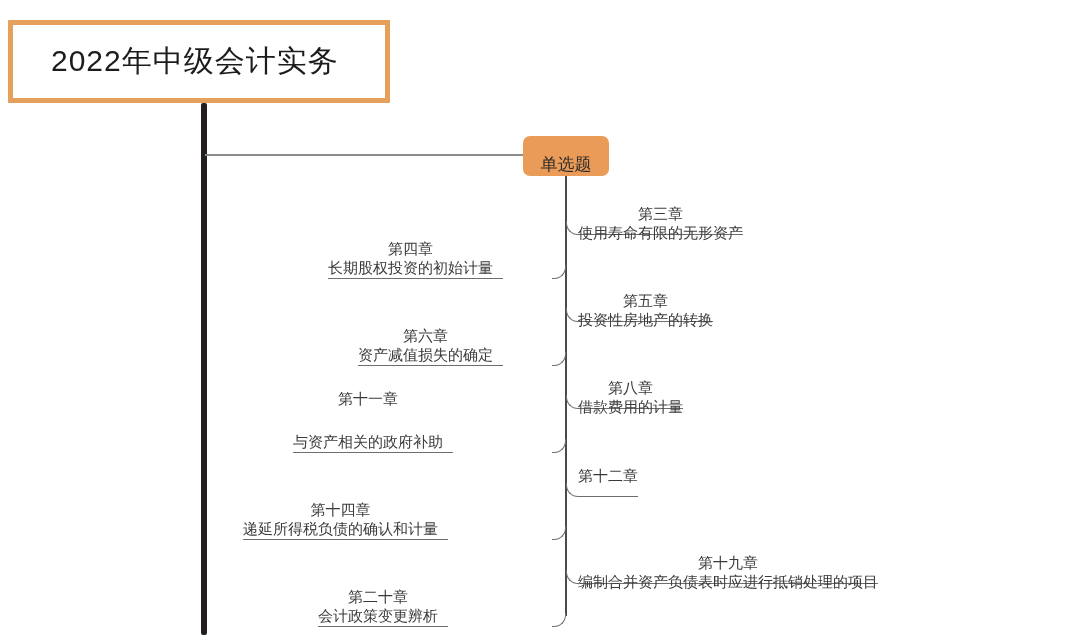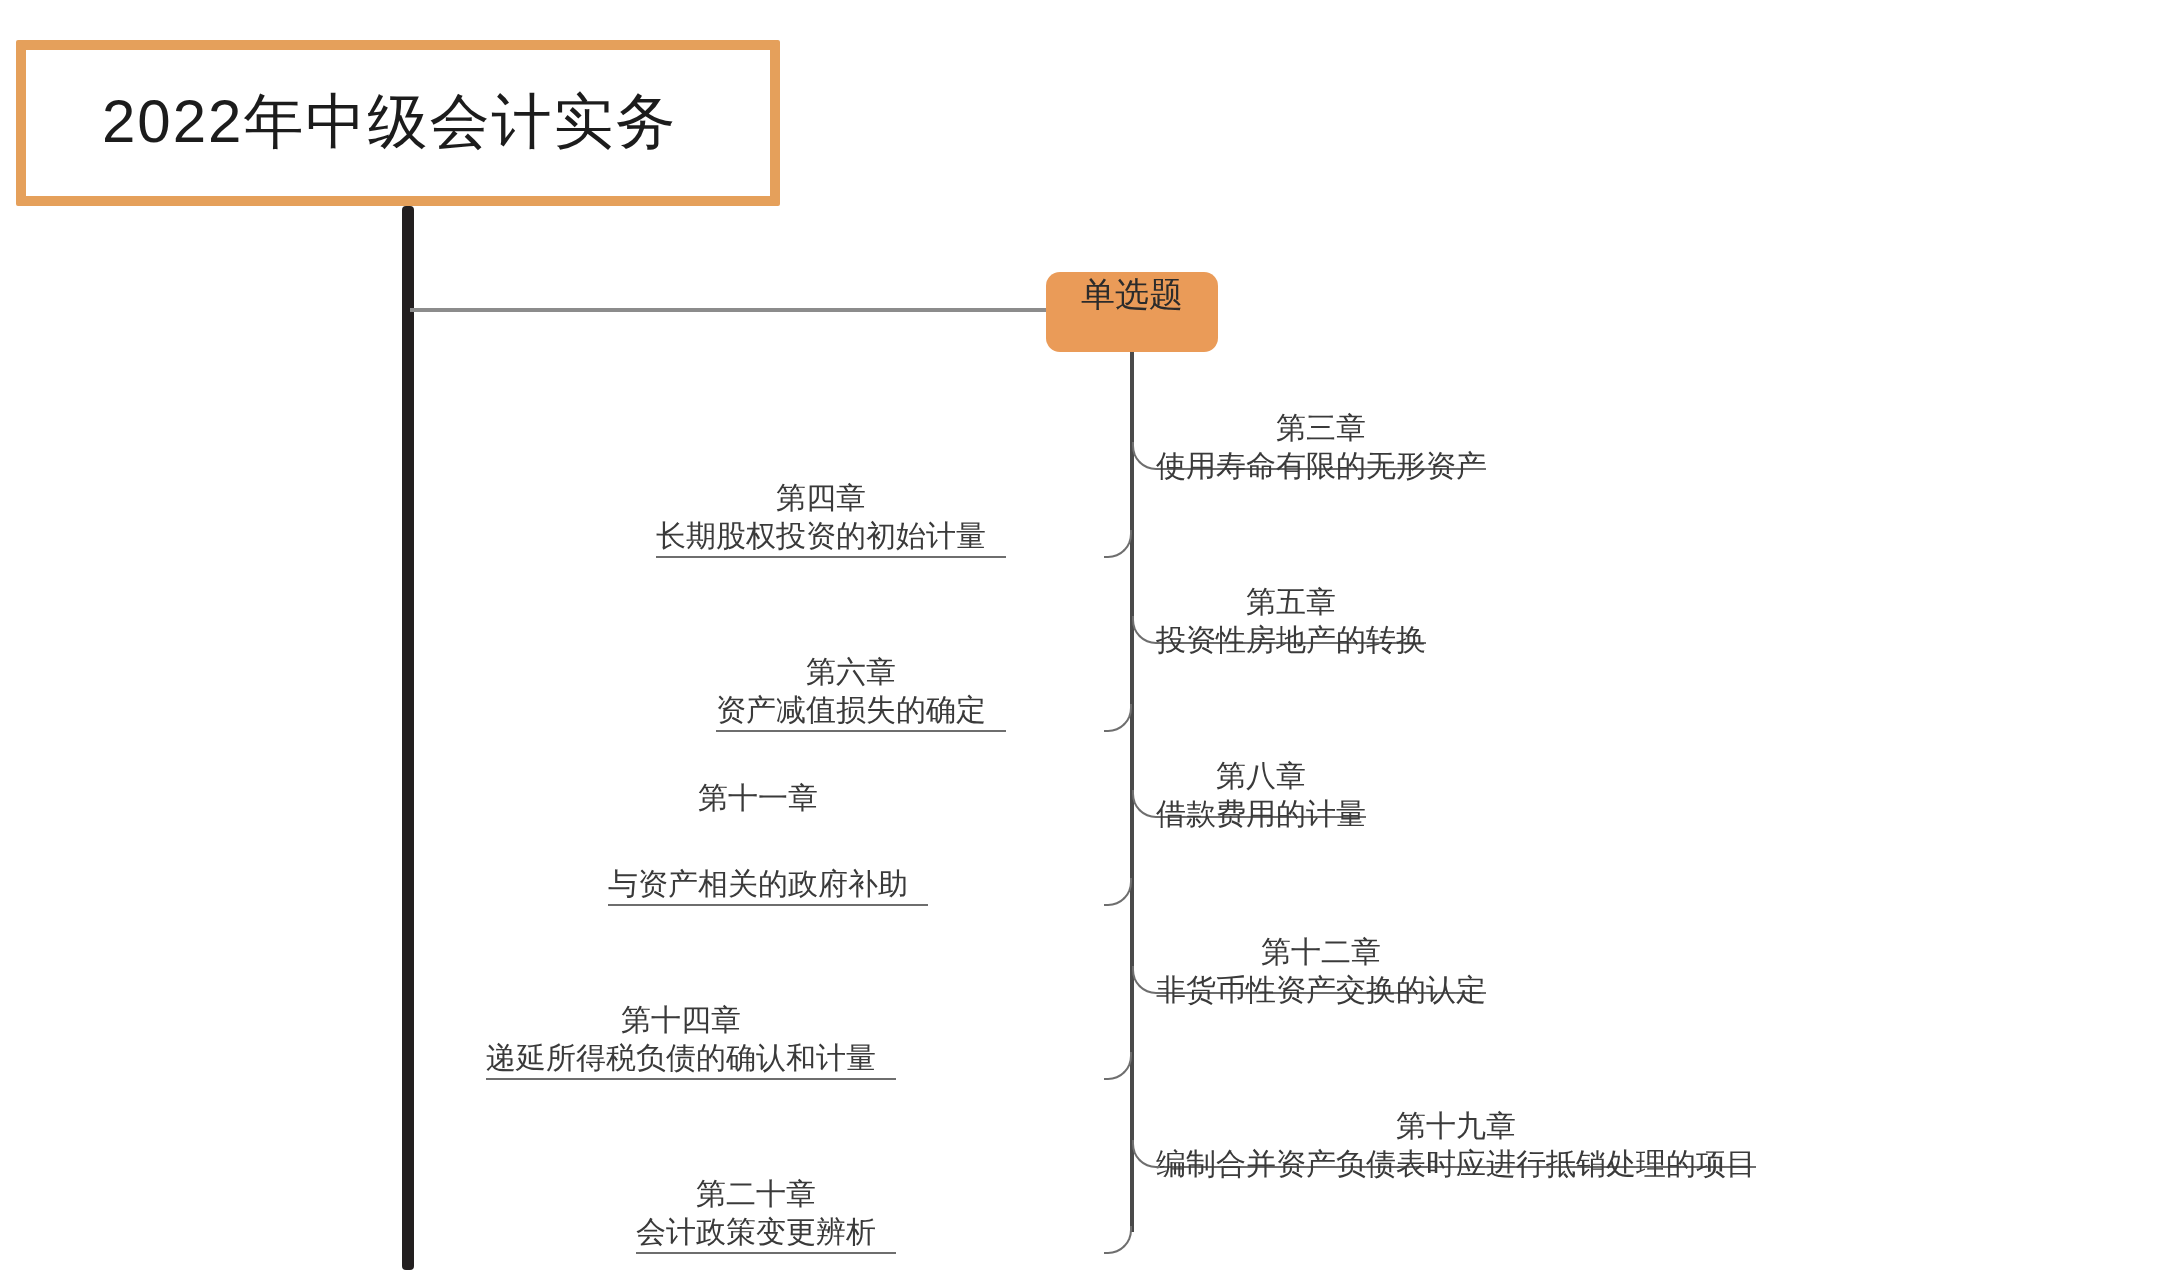--- a/index.html
+++ b/index.html
@@ -48,21 +48,21 @@
     background:#8c8c8c;
   }
 
   
   .topic-node{
     position:absolute;
     left:523px; top:136px;
     width:86px; height:40px;
     background:#ea9b58;
     border-radius:7px;
-    display:flex;align-items:flex-start;justify-content:center;
+    display:flex;align-items:flex-end;justify-content:center;
   }
   .topic-label{
     font-size:17px;color:#2b2b2b;white-space:nowrap;
   }
 
   
   .spine{
     position:absolute;
     left:565px; top:176px;
     width:2px; height:440px;
@@ -152,29 +152,28 @@
       <div class="leaf left" style="top: 335.8px; left: 358px; visibility: visible; display: flex;">
         <span class="ch">第六章</span>
         <span style="display: inline-block; width: 18px;"></span>
         <span class="ttl">资产减值损失的确定</span>
       </div>
       <div class="leaf right" style="top: 379.4px;">
         <span class="ch">第八章</span>
         <span style="display: inline-block; width: 18px;"></span>
         <span class="ttl">借款费用的计量</span>
       </div>
-      <div class="leaf left" style="top: 423px; left: 304px; visibility: visible; display: flex; gap: 12px;">
+      <div class="leaf left" style="top: 423px; left: 293px; visibility: visible; display: flex; gap: 12px;">
         <span class="ch">第十一章</span>
         <span style="display: inline-block; width: 58px;"></span>
         <span class="ttl">与资产相关的政府补助</span>
       </div>
       <div class="leaf right" style="top: 466.6px;">
         <span class="ch">第十二章</span>
         <span style="display: inline-block; width: 58px;"></span>
-        <span class="ttl">非货币性资产交换的认定</span>
       </div>
       <div class="leaf left" style="top: 510.2px; left: 243px; visibility: visible; display: flex;">
         <span class="ch">第十四章</span>
         <span style="display: inline-block; width: 58px;"></span>
         <span class="ttl">递延所得税负债的确认和计量</span>
       </div>
       <div class="leaf right" style="top: 553.8px;">
         <span class="ch">第十九章</span>
         <span style="display: inline-block; width: 58px;"></span>
         <span class="ttl">编制合并资产负债表时应进行抵销处理的项目</span>

